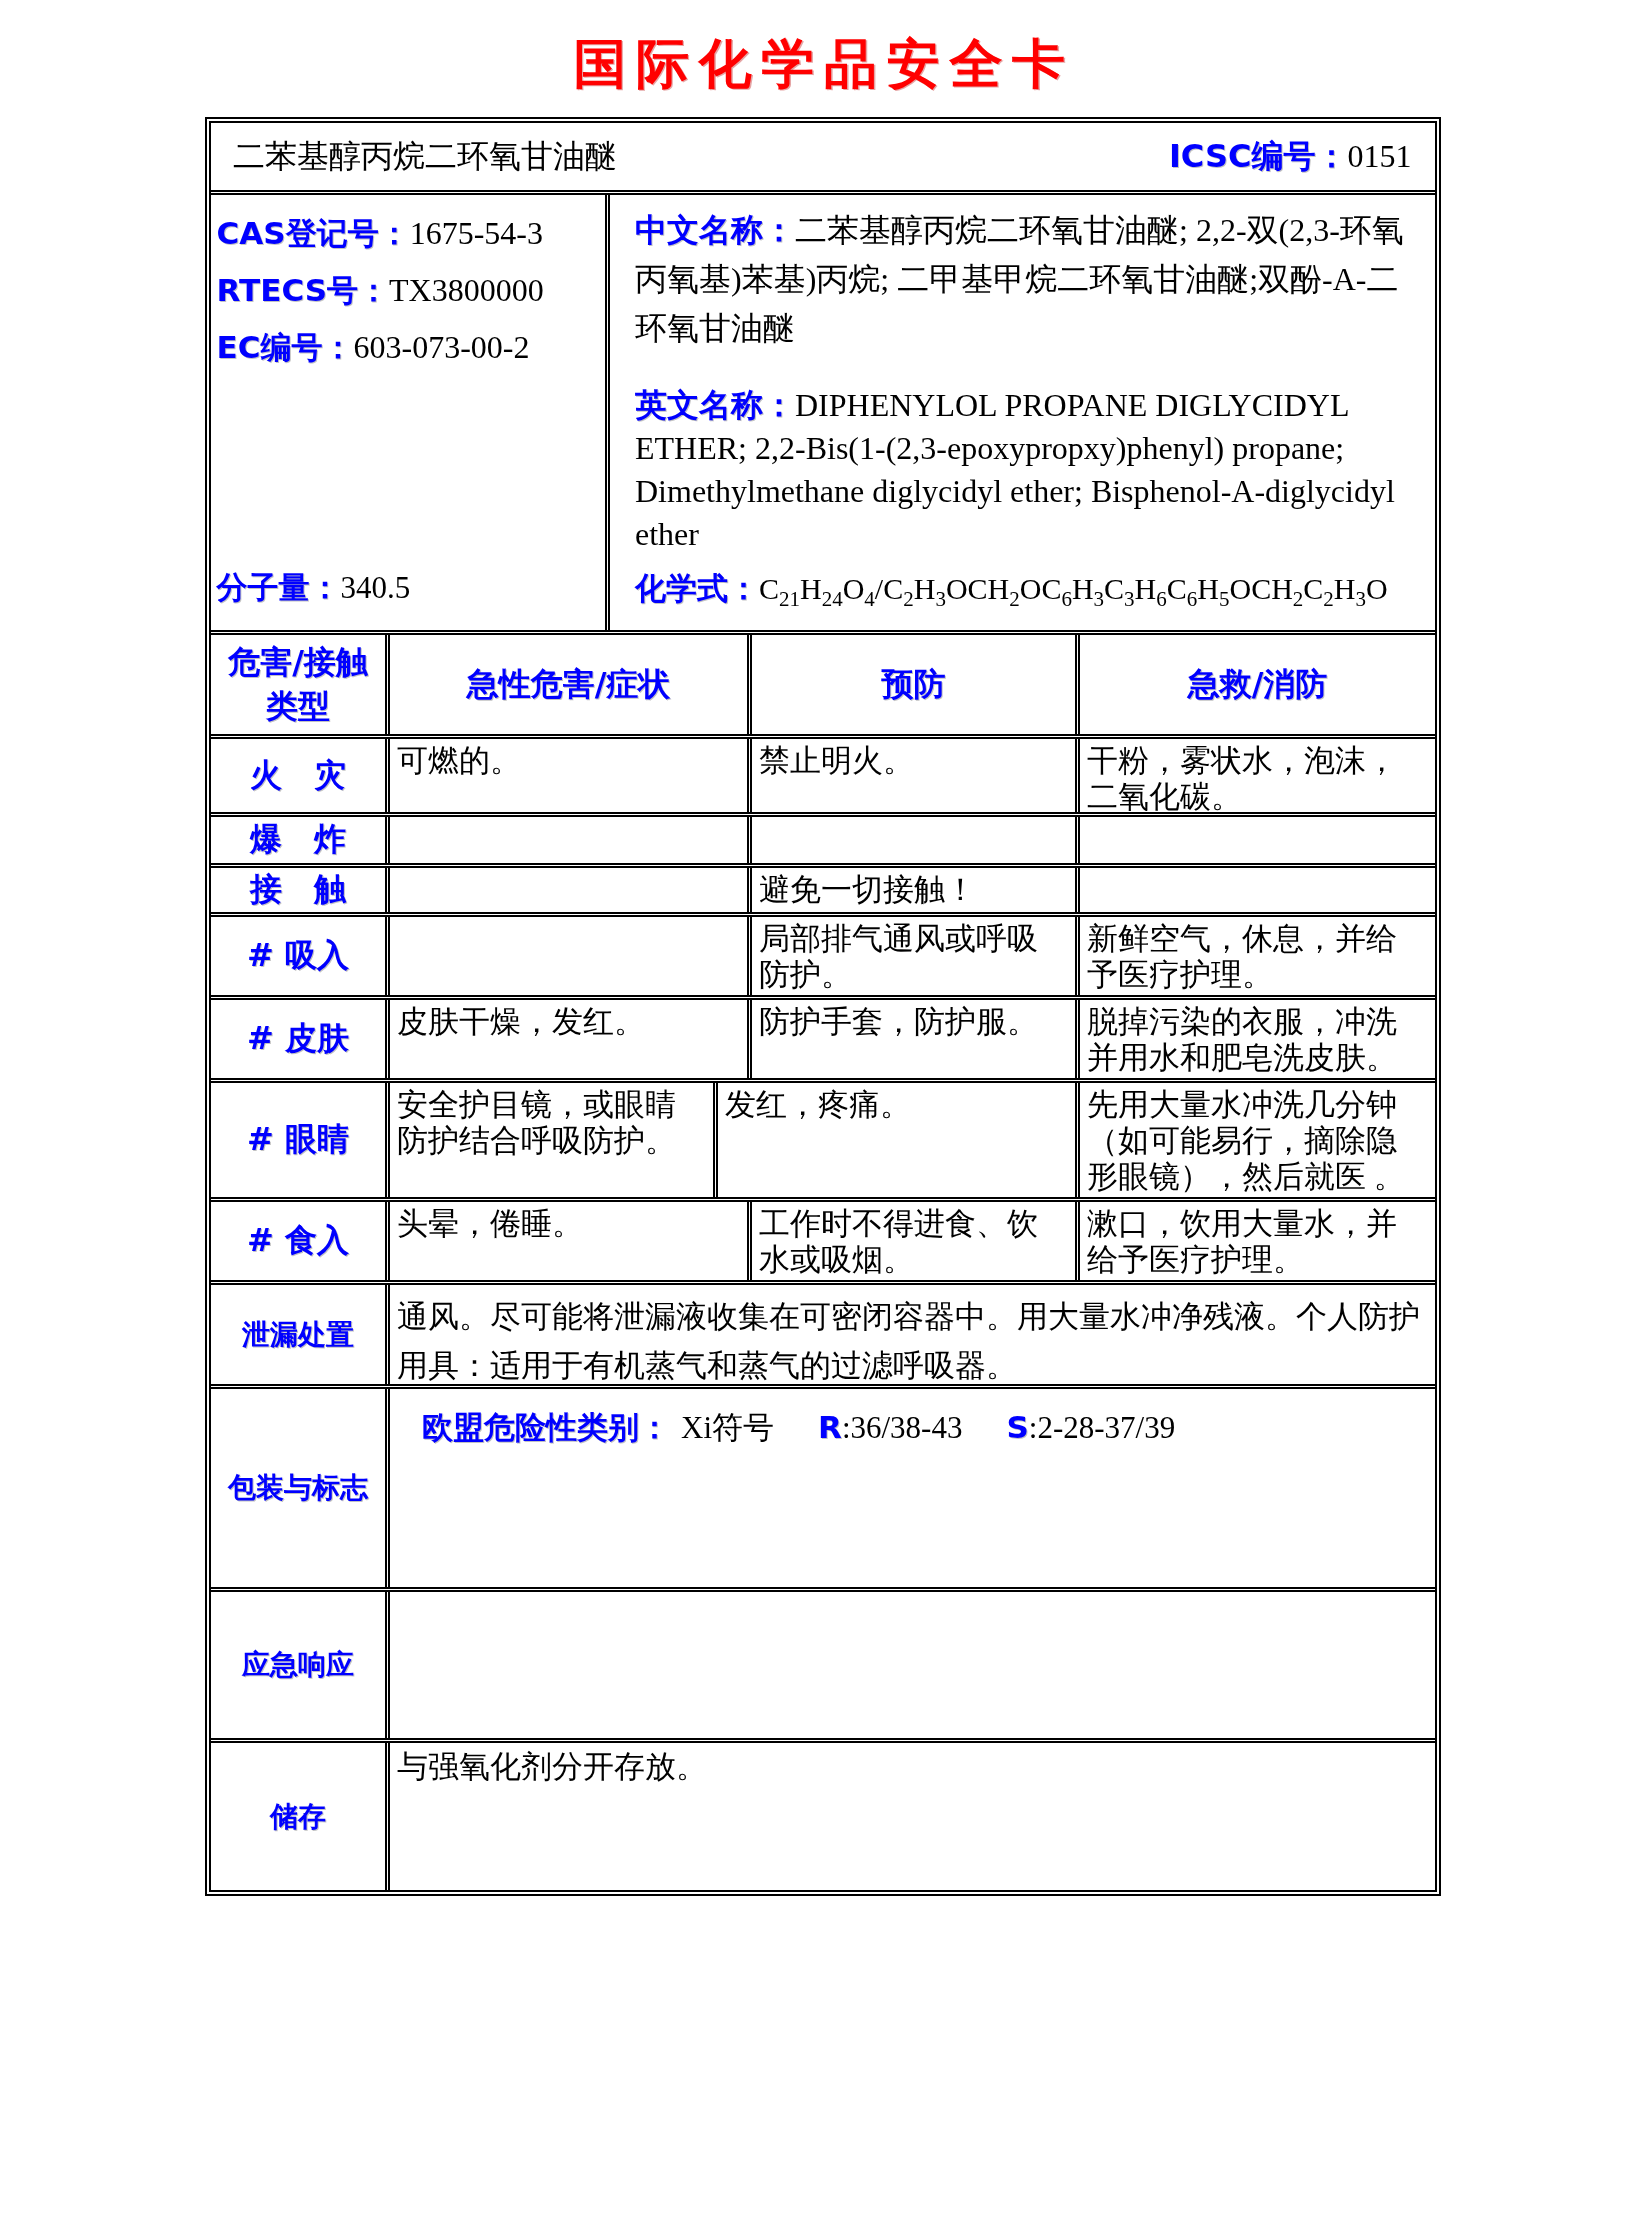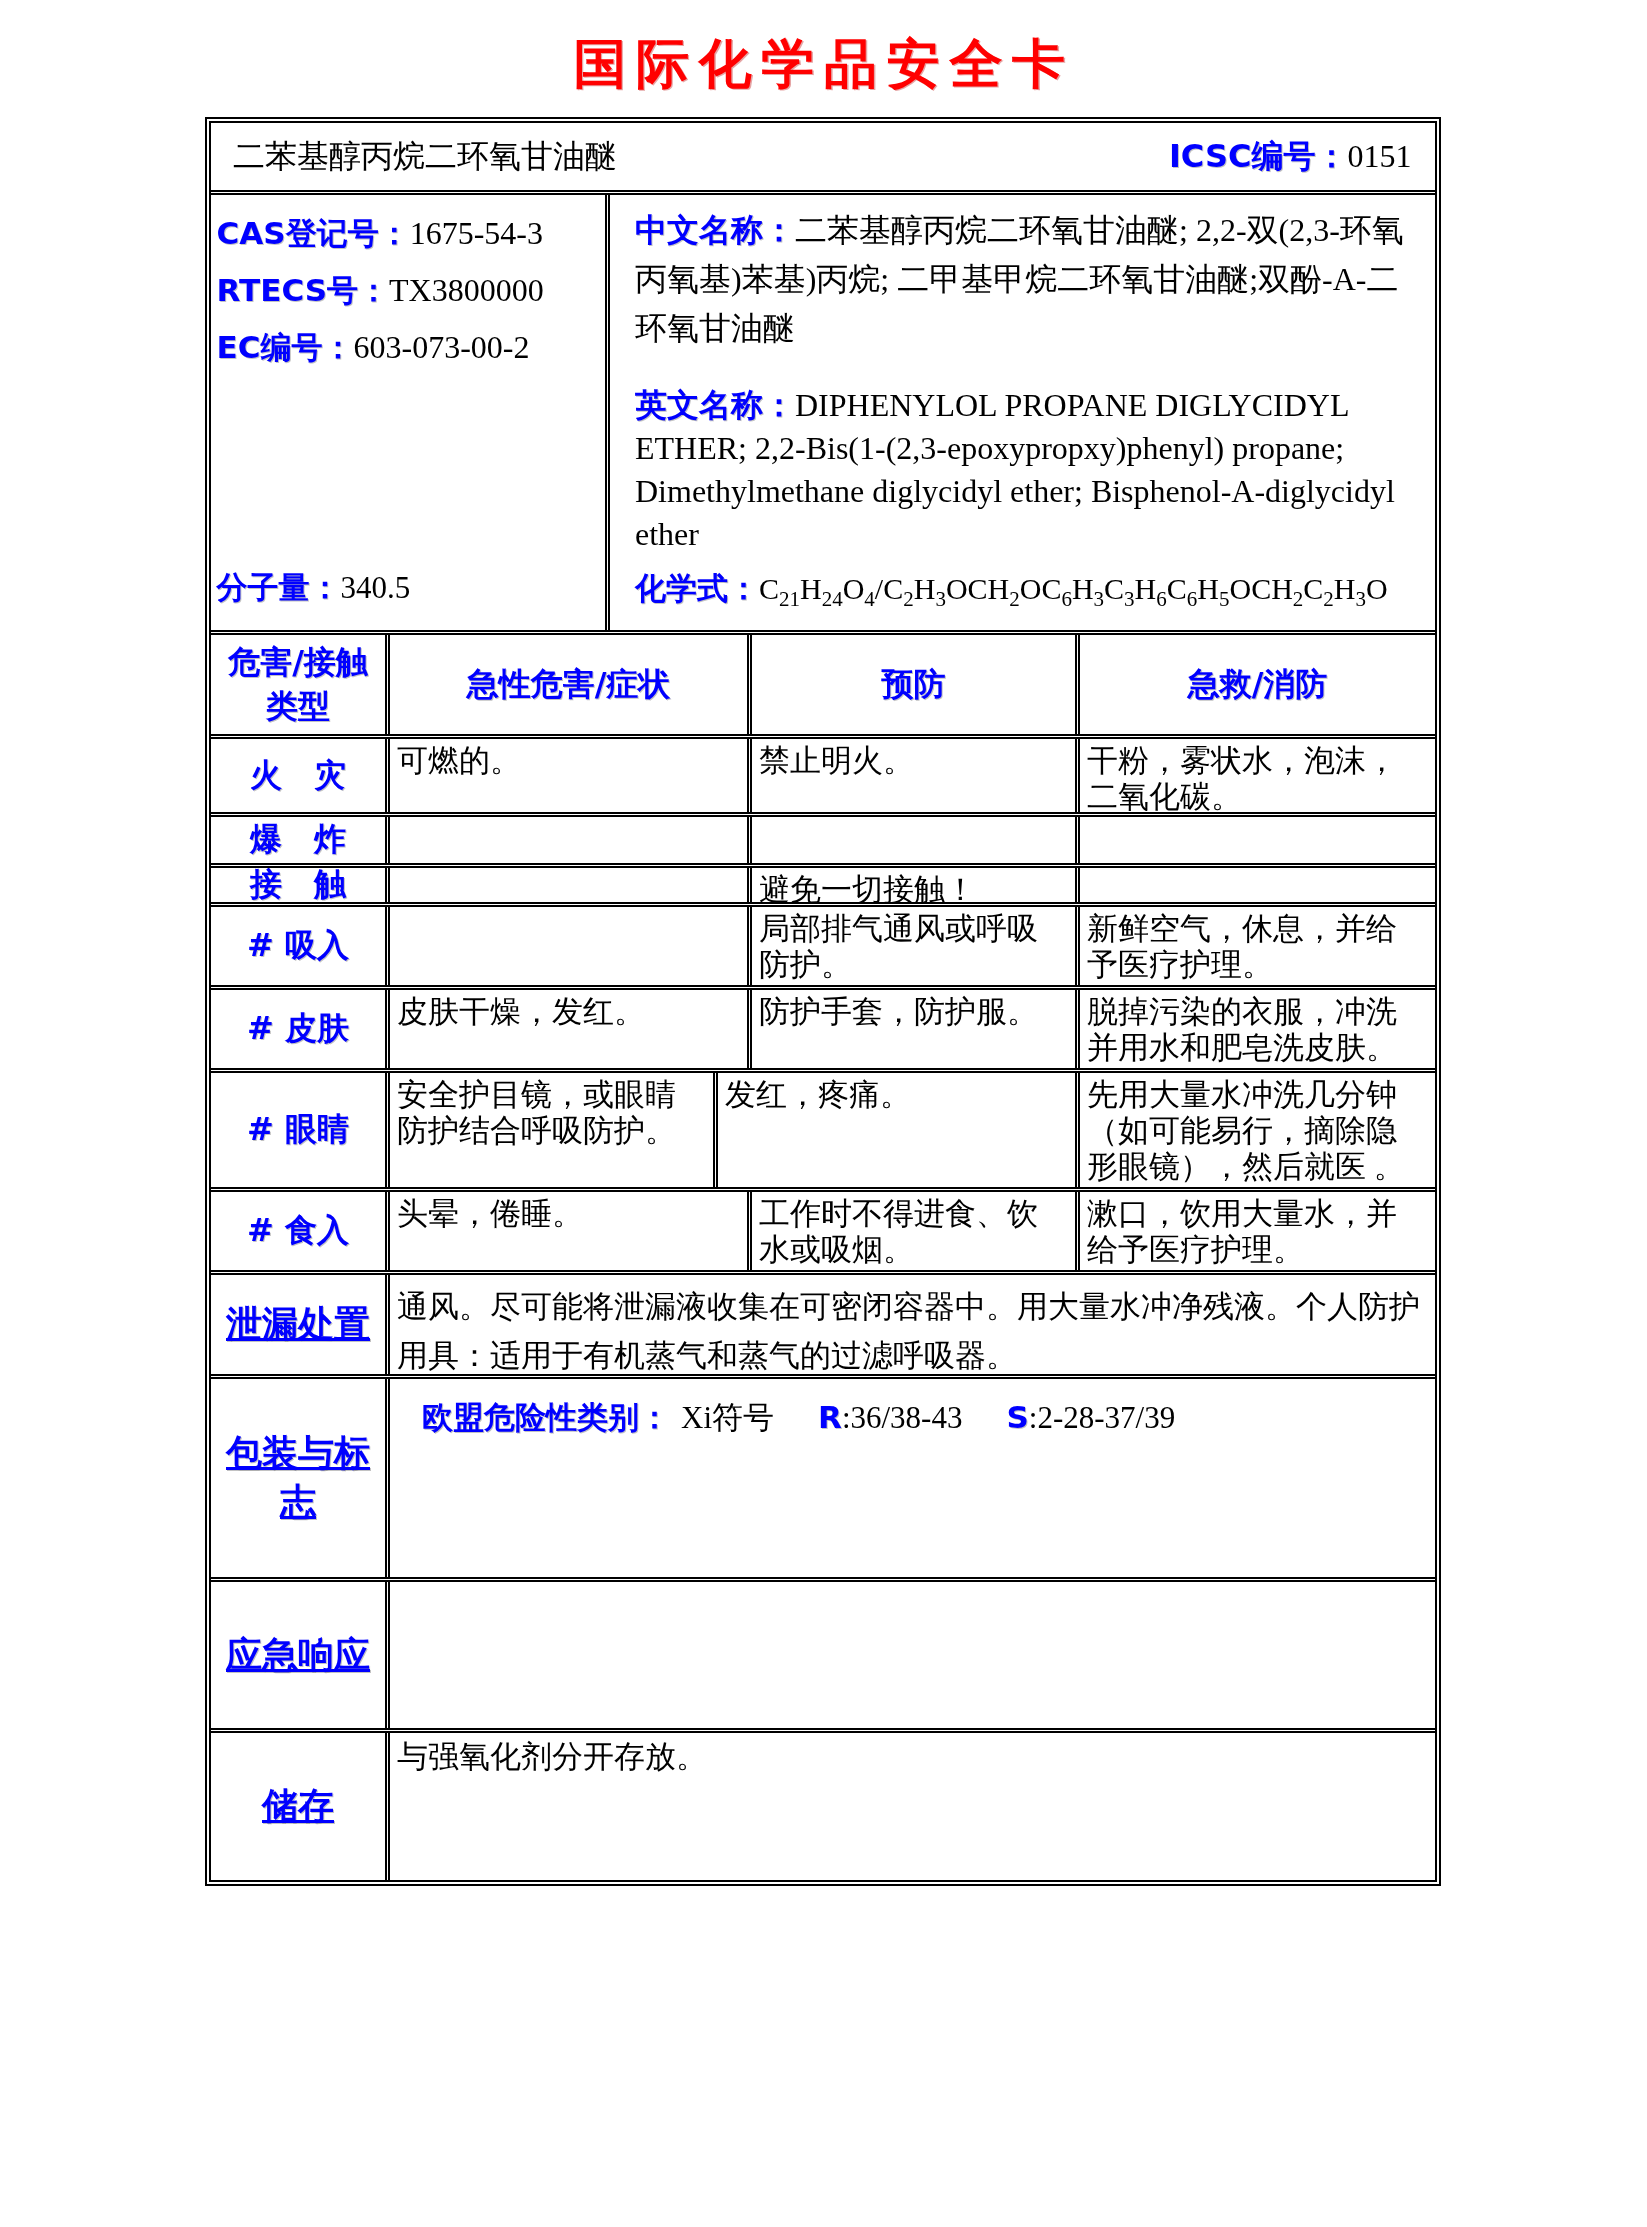--- a/index.html
+++ b/index.html
@@ -75,21 +75,21 @@
   .formula-val sub{font-size:21px;}
   
   .headrow{height:104px;}
   .headrow .cell{
     display:flex;align-items:center;justify-content:center;
     font-size:32px;text-align:center;white-space:pre-line;
   }
   
   .sec-label{
     display:flex;align-items:center;justify-content:center;
-    text-align:center;font-size:36px;text-decoration:underline;
+    text-align:center;font-size:28px;
   }
   .spill-text{line-height:49px;padding-top:7px;}
   .eu-line{padding:18px 0 0 32px;font-size:31px;white-space:nowrap;}
   .eu-line .gap{display:inline-block;width:44px;}
   .eu-line .sgap{display:inline-block;width:11px;}
   .storage-text{padding-top:5.6px;}
 </style>
 </head>
 <body>
 
@@ -147,21 +147,21 @@
     <div class="cell c4 end body-text">干粉，雾状水，泡沫，二氧化碳。</div>
   </div>
 
   <div class="trow" style="height:51px">
     <div class="cell c1 type-cell blab">爆　炸</div>
     <div class="cell c2 body-text"></div>
     <div class="cell c3 body-text"></div>
     <div class="cell c4 end body-text"></div>
   </div>
 
-  <div class="trow" style="height:39px">
+  <div class="trow" style="height:49px">
     <div class="cell c1 type-cell blab">接　触</div>
     <div class="cell c2 body-text"></div>
     <div class="cell c3 body-text">避免一切接触！</div>
     <div class="cell c4 end body-text"></div>
   </div>
 
   <div class="trow" style="height:83px">
     <div class="cell c1 type-cell blab"># 吸入</div>
     <div class="cell c2 body-text"></div>
     <div class="cell c3 body-text">局部排气通风或呼吸防护。</div>

